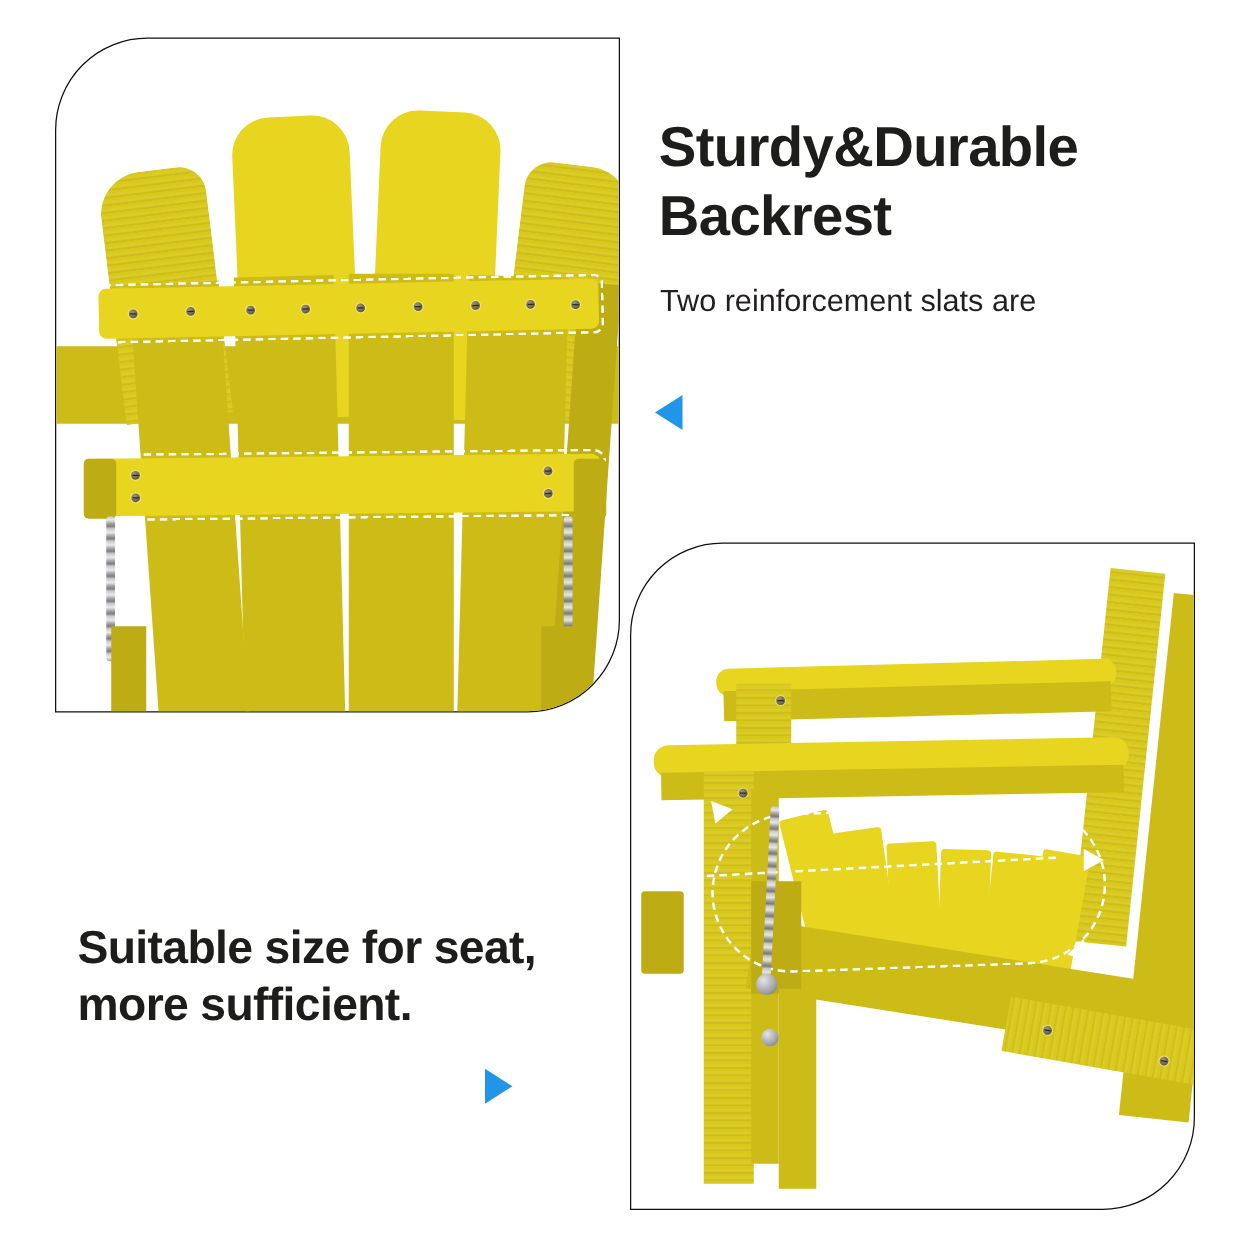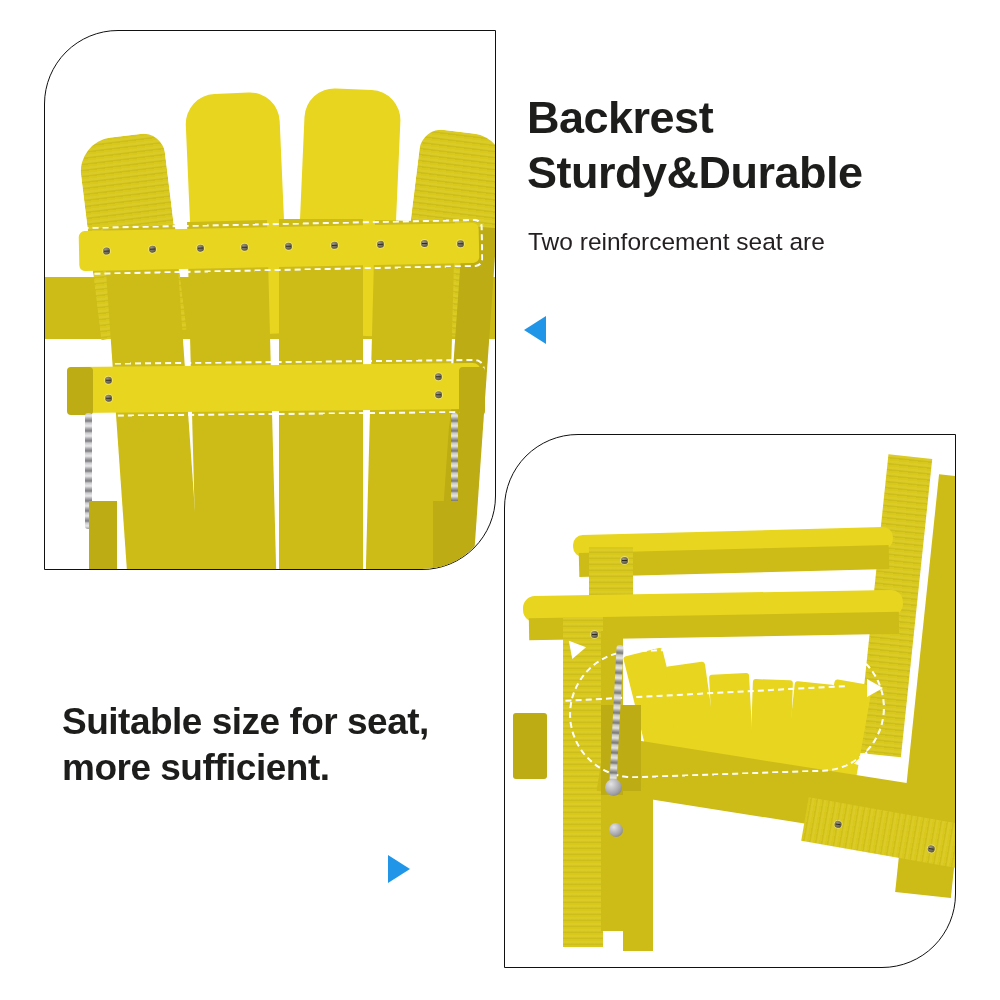--- a/index.html
+++ b/index.html
@@ -121,21 +121,21 @@
     position: absolute;
     left: 528px;
     top: 226px;
     width: 460px;
     font-size: 24.5px;
     line-height: 32px;
     color: #231f20;
   }
   #title-seat {
     left: 62px;
-    top: 699px;
+    top: 735px;
     width: 450px;
     font-size: 37px;
     line-height: 46px;
   }
 
   
   .tri {
     position: absolute;
     width: 0;
     height: 0;
@@ -213,25 +213,25 @@
 
       <div class="chain" style="left:40px; top:382px; height:116px;"></div>
       <div class="chain" style="left:406px; top:382px; height:116px;"></div>
 
       <div class="part shade grain-v" style="left:44px; top:470px; width:28px; height:74px;"></div>
       <div class="part shade grain-v" style="left:388px; top:470px; width:28px; height:74px;"></div>
     </div>
   </div>
 
   <div class="headline" id="title-backrest">
+    <div>Sturdy&amp;Durable</div>
     <div>Backrest</div>
-    <div>Sturdy&amp;Durable</div>
   </div>
   <div id="body-backrest">
-    <div>Two reinforcement seat are</div>
+    <div>Two reinforcement slats are</div>
   </div>
   <div class="tri" id="arrow-left"></div>
 
   <div class="frame" id="frame-seat">
     <div class="photo">
 
       <div class="part grain-v" style="left:352px; top:20px; width:44px; height:300px; transform:rotate(6deg); transform-origin:bottom center;"></div>
       <div class="part deep grain-v" style="left:390px; top:40px; width:56px; height:420px; transform:rotate(6deg); transform-origin:bottom center;"></div>
 
       <div class="part bright grain" style="left:68px; top:96px; width:320px; height:22px; border-radius:10px; transform:rotate(-1.5deg);"></div>

